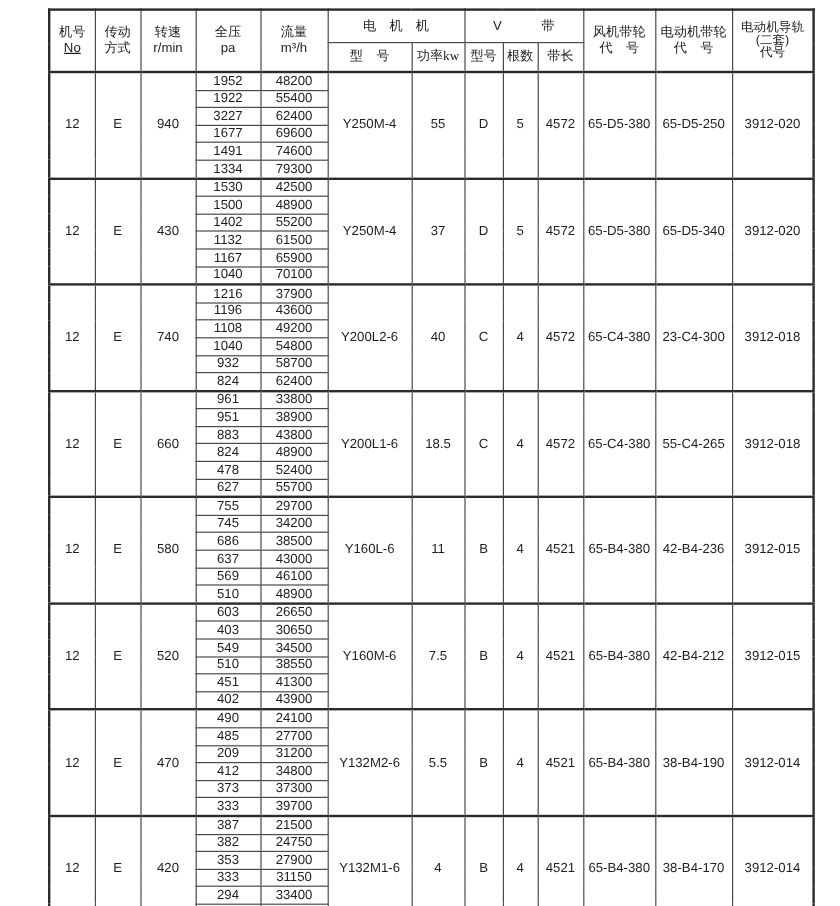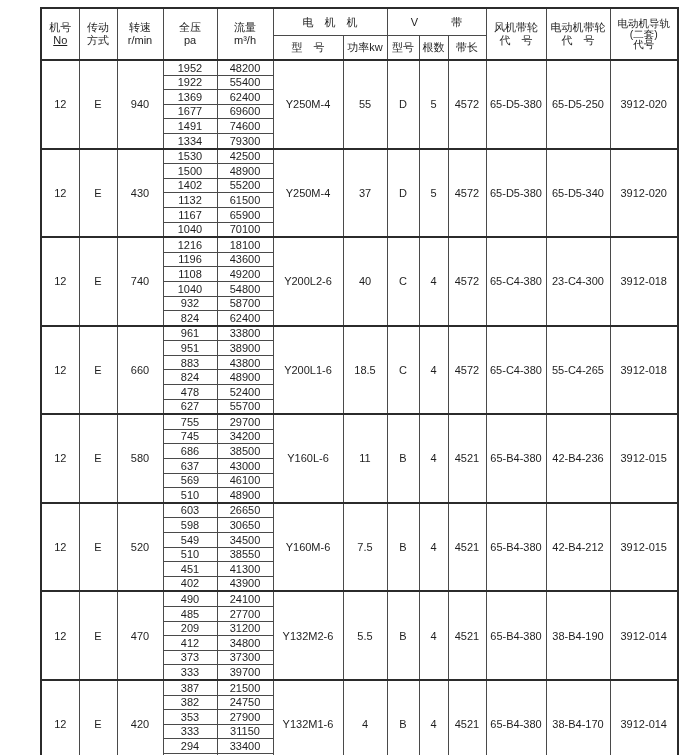--- a/index.html
+++ b/index.html
@@ -25,21 +25,21 @@
     padding: 0 1px;
     text-align: center;
     vertical-align: middle;
     font-size: 11px;
     line-height: 1.12;
     font-weight: normal;
     overflow: hidden;
     white-space: nowrap;
   }
   thead tr.h1 th { height: 26px; }
-  thead tr.h2 th { height: 23px; }
+  thead tr.h2 th { height: 23px; font-family: Liberation Serif, serif; }
   thead th { border-bottom: 1px solid #4a4a4a; margin-left: 40px; }
   thead tr.h2 th, thead th[rowspan] { border-bottom: 2px solid #2b2b2b; }
   tbody td { height: 13.6px; }
   tbody tr.group-start td { border-top: 2px solid #2b2b2b; }
   .two-line div { line-height: 1.15; }
   .underline { text-decoration: underline; text-align: center; }
   .rail-head div { line-height: 1.0; font-size: 10.5px; }
 </style>
 </head>
 <body>
@@ -121,21 +121,21 @@
           <td rowspan="6">4572</td>
           <td rowspan="6">65-D5-380</td>
           <td rowspan="6">65-D5-250</td>
           <td rowspan="6">3912-020</td>
         </tr>
         <tr>
           <td>1922</td>
           <td>55400</td>
         </tr>
         <tr>
-          <td>1369</td>
+          <td>3227</td>
           <td>62400</td>
         </tr>
         <tr>
           <td>1677</td>
           <td>69600</td>
         </tr>
         <tr>
           <td>1491</td>
           <td>74600</td>
         </tr>
@@ -176,21 +176,21 @@
         </tr>
         <tr>
           <td>1040</td>
           <td>70100</td>
         </tr>
         <tr class="group-start">
           <td rowspan="6">12</td>
           <td rowspan="6">E</td>
           <td rowspan="6">740</td>
           <td>1216</td>
-          <td>18100</td>
+          <td>37900</td>
           <td rowspan="6">Y200L2-6</td>
           <td rowspan="6">40</td>
           <td rowspan="6">C</td>
           <td rowspan="6">4</td>
           <td rowspan="6">4572</td>
           <td rowspan="6">65-C4-380</td>
           <td rowspan="6">23-C4-300</td>
           <td rowspan="6">3912-018</td>
         </tr>
         <tr>
@@ -292,21 +292,21 @@
           <td rowspan="6">Y160M-6</td>
           <td rowspan="6">7.5</td>
           <td rowspan="6">B</td>
           <td rowspan="6">4</td>
           <td rowspan="6">4521</td>
           <td rowspan="6">65-B4-380</td>
           <td rowspan="6">42-B4-212</td>
           <td rowspan="6">3912-015</td>
         </tr>
         <tr>
-          <td>598</td>
+          <td>403</td>
           <td>30650</td>
         </tr>
         <tr>
           <td>549</td>
           <td>34500</td>
         </tr>
         <tr>
           <td>510</td>
           <td>38550</td>
         </tr>

